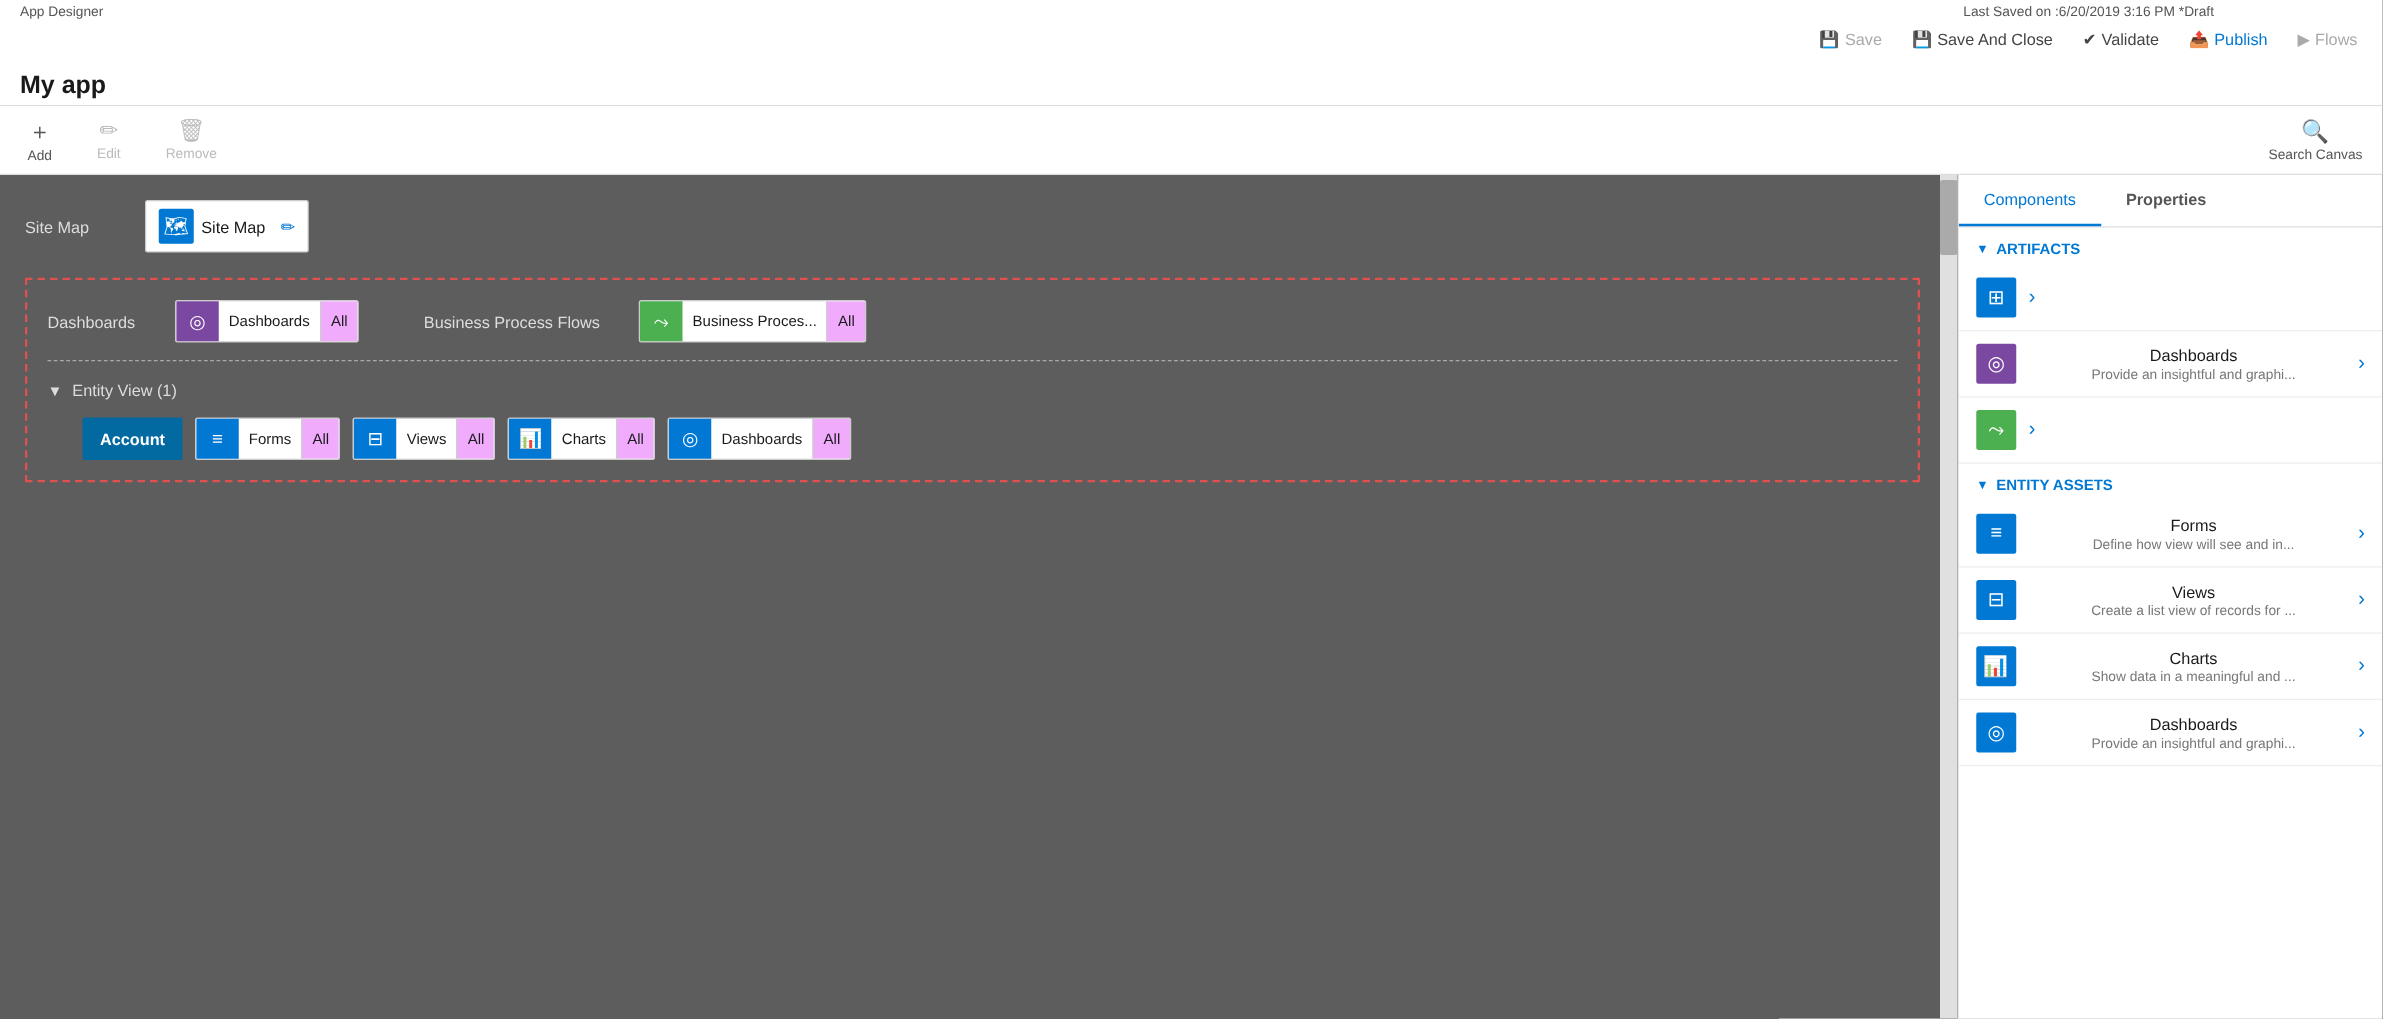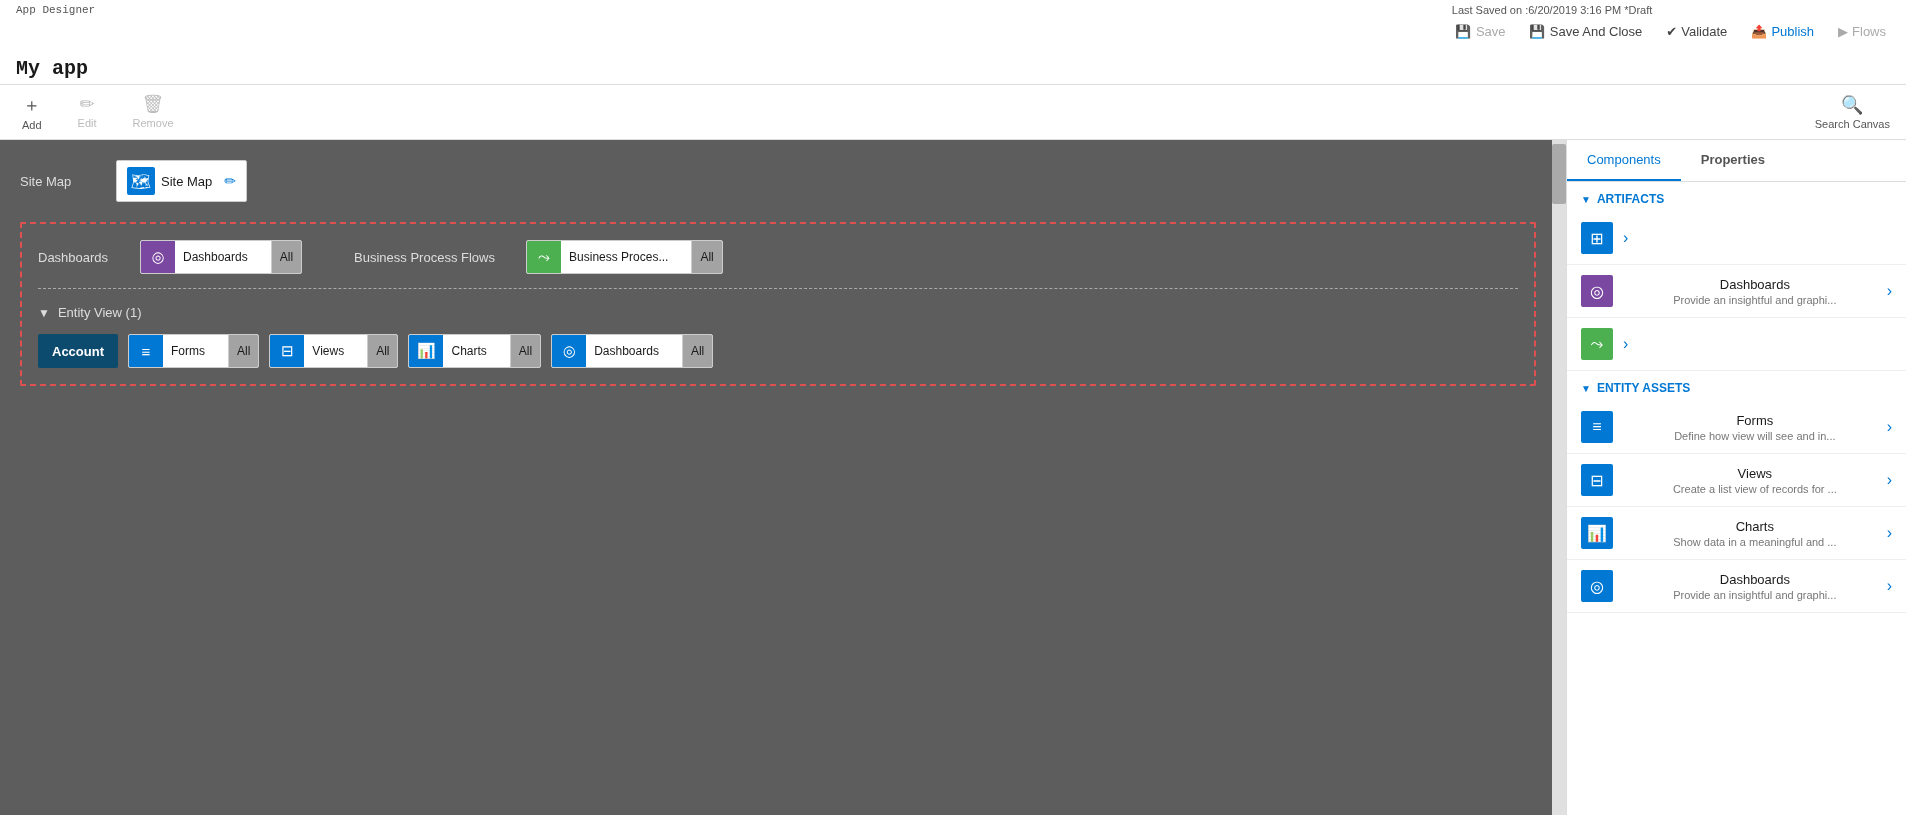--- a/index.html
+++ b/index.html
@@ -8,24 +8,24 @@
     
     .title-bar {
       background: #fff;
       border-bottom: 1px solid #ddd;
       padding: 4px 16px 4px 16px;
       display: flex;
       align-items: flex-start;
       justify-content: space-between;
       min-height: 68px;
     }
-    .title-bar-left { display: flex; flex-direction: column; justify-content: space-between; font-family: Liberation Mono, monospace; }
+    .title-bar-left { display: flex; flex-direction: column; justify-content: space-between; }
     .app-designer-label { font-size: 11px; color: #555; margin-bottom: 2px; }
     .app-name { font-size: 20px; font-weight: 600; color: #1a1a1a; margin-top: 39px; }
-    .title-bar-right { display: flex; flex-direction: column; align-items: flex-start; justify-content: space-between; }
+    .title-bar-right { display: flex; flex-direction: column; align-items: center; justify-content: space-between; }
     .last-saved { font-size: 11px; color: #555; margin-bottom: 6px; }
     .toolbar-actions { display: flex; align-items: center; gap: 16px; }
     .toolbar-btn {
       display: flex; align-items: center; gap: 4px;
       font-size: 13px; color: #444; cursor: pointer; background: none; border: none; padding: 2px 4px;
     }
     .toolbar-btn.disabled { color: #aaa; cursor: default; }
     .toolbar-btn.primary { color: #0078d4; font-weight: 500; }
 
     
@@ -128,39 +128,39 @@
       width: 34px; height: 34px; display: flex; align-items: center; justify-content: center;
       flex-shrink: 0;
     }
     .component-icon-block.purple { background: #7b48a1; }
     .component-icon-block.green { background: #4caf50; }
     .component-icon-block.blue { background: #0078d4; }
     .component-icon-block .icon-text { color: #fff; font-size: 15px; }
     .component-name { padding: 0 8px; font-size: 12px; color: #1a1a1a; flex: 1; }
     .component-all {
       border-left: 1px solid #ccc; padding: 12px 8px; font-size: 12px; color: #1a1a1a;
-      height: 100%; display: flex; align-items: center; cursor: pointer; background: #a3a3a3; margin-left: 15px;
+      height: 100%; display: flex; align-items: center; cursor: pointer; background: #f0abfc;
     }
     .bpf-label { color: #ddd; font-size: 13px; margin-left: 40px; min-width: 160px; }
 
     
     .entity-section { margin-top: 16px; }
     .entity-header {
       display: flex; align-items: center; gap: 8px; margin-bottom: 14px;
     }
     .entity-toggle { color: #ddd; font-size: 12px; cursor: pointer; }
     .entity-title { color: #ddd; font-size: 13px; }
 
     
     .entity-assets-row {
       display: flex; align-items: center; gap: 10px;
     }
     .entity-btn {
-      background: #0c4a6e; color: #fff; font-size: 13px; font-weight: 600;
-      border: none; border-radius: 2px; padding: 8px 14px; cursor: pointer; height: 34px;
+      background: #0369a1; color: #fff; font-size: 13px; font-weight: 600;
+      border: none; border-radius: 2px; padding: 8px 14px; cursor: pointer; height: 34px; margin-left: 28px;
     }
 
     
     .right-panel {
       width: 340px;
       background: #fff;
       border-left: 1px solid #ddd;
       display: flex;
       flex-direction: column;
       overflow: hidden;

